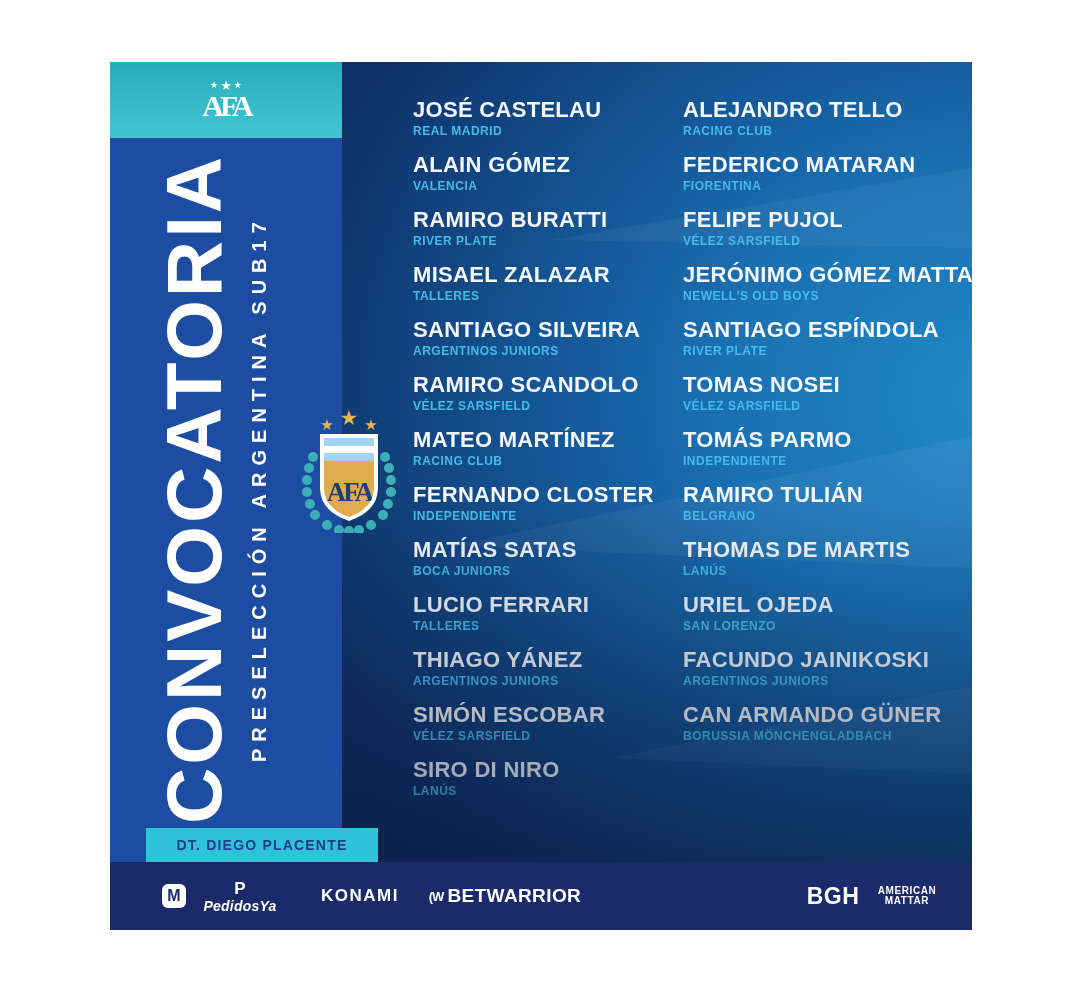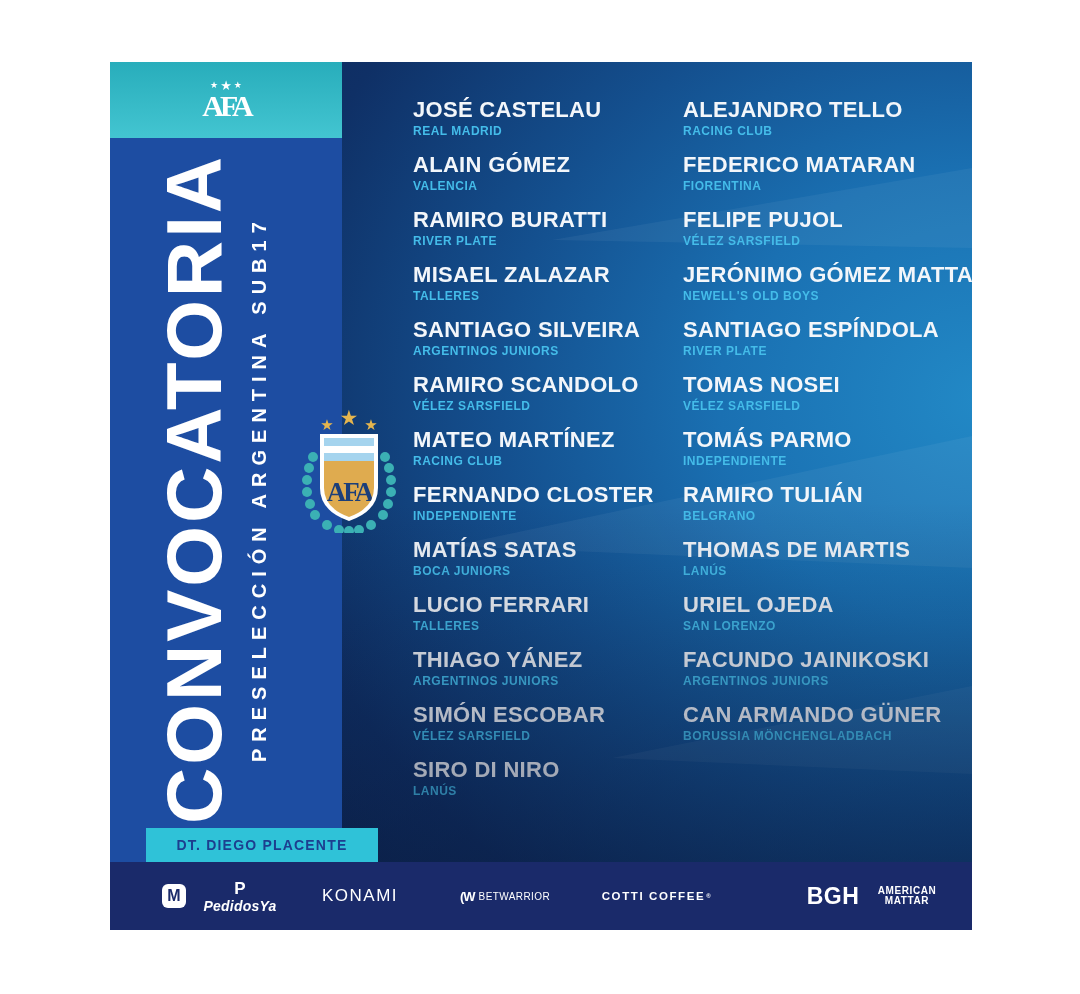--- a/index.html
+++ b/index.html
@@ -56,24 +56,24 @@
   .crest{position:absolute;left:189px;top:341px;width:100px;height:130px;z-index:5;}
 
   
   .sponsors{position:absolute;left:0;top:800px;width:862px;height:68px;background:#1a2a6a;}
   .sp{position:absolute;top:0;height:68px;display:flex;align-items:center;justify-content:center;transform:translateX(-50%);color:#fff;}
   .sp-mcd{left:64px;}
   .mcd-square{width:24px;height:24px;background:#ffffff;border-radius:6px;display:flex;align-items:center;justify-content:center;}
   .sp-py{left:130px;flex-direction:column;line-height:1;}
   .py-mark{font-weight:bold;font-size:17px;letter-spacing:0;}
   .py-text{font-size:14px;font-weight:bold;font-style:italic;margin-top:2px;letter-spacing:0.2px;}
-  .sp-konami{left:250px;font-size:17px;font-weight:normal;letter-spacing:1.5px;}
+  .sp-konami{left:250px;font-size:17px;font-weight:bold;letter-spacing:1.5px;}
   .sp-bw{left:395px;gap:4px;}
   .bw-mark{font-weight:bold;font-size:13px;letter-spacing:-1px;}
-  .bw-text{font-size:10px;font-weight:normal;letter-spacing:0.4px;}
+  .bw-text{font-size:19px;font-weight:bold;letter-spacing:0.4px;}
   .sp-cotti{left:547px;font-size:11.5px;font-weight:bold;letter-spacing:1.6px;}
   .sp-cotti sup{font-size:6px;margin-left:1px;}
   .sp-bgh{left:676px;font-size:23px;font-weight:bold;letter-spacing:0.5px;margin-left:47px;}
   .sp-amex{left:797px;flex-direction:column;line-height:10px;font-size:10px;font-weight:bold;letter-spacing:0.6px;text-align:center;justify-content:center;}
 </style>
 </head>
 <body>
 
 <div class="stage">
   <div class="card">
@@ -277,24 +277,20 @@
       </div>
       <div class="sp sp-py">
         <span class="py-mark">P</span>
         <span class="py-text">PedidosYa</span>
       </div>
       <div class="sp sp-konami">KONAMI</div>
       <div class="sp sp-bw">
         <span class="bw-mark">(W</span>
         <span class="bw-text">BETWARRIOR</span>
       </div>
-      <div class="sp sp-cotti">
-        <span>COTTI COFFEE</span>
-          <sup>®</sup>
-      </div>
       <div class="sp sp-bgh">BGH</div>
       <div class="sp sp-amex">
         <span>AMERICAN</span>
         <span>MATTAR</span>
       </div>
     </div>
 
   </div>
 </div>
 

